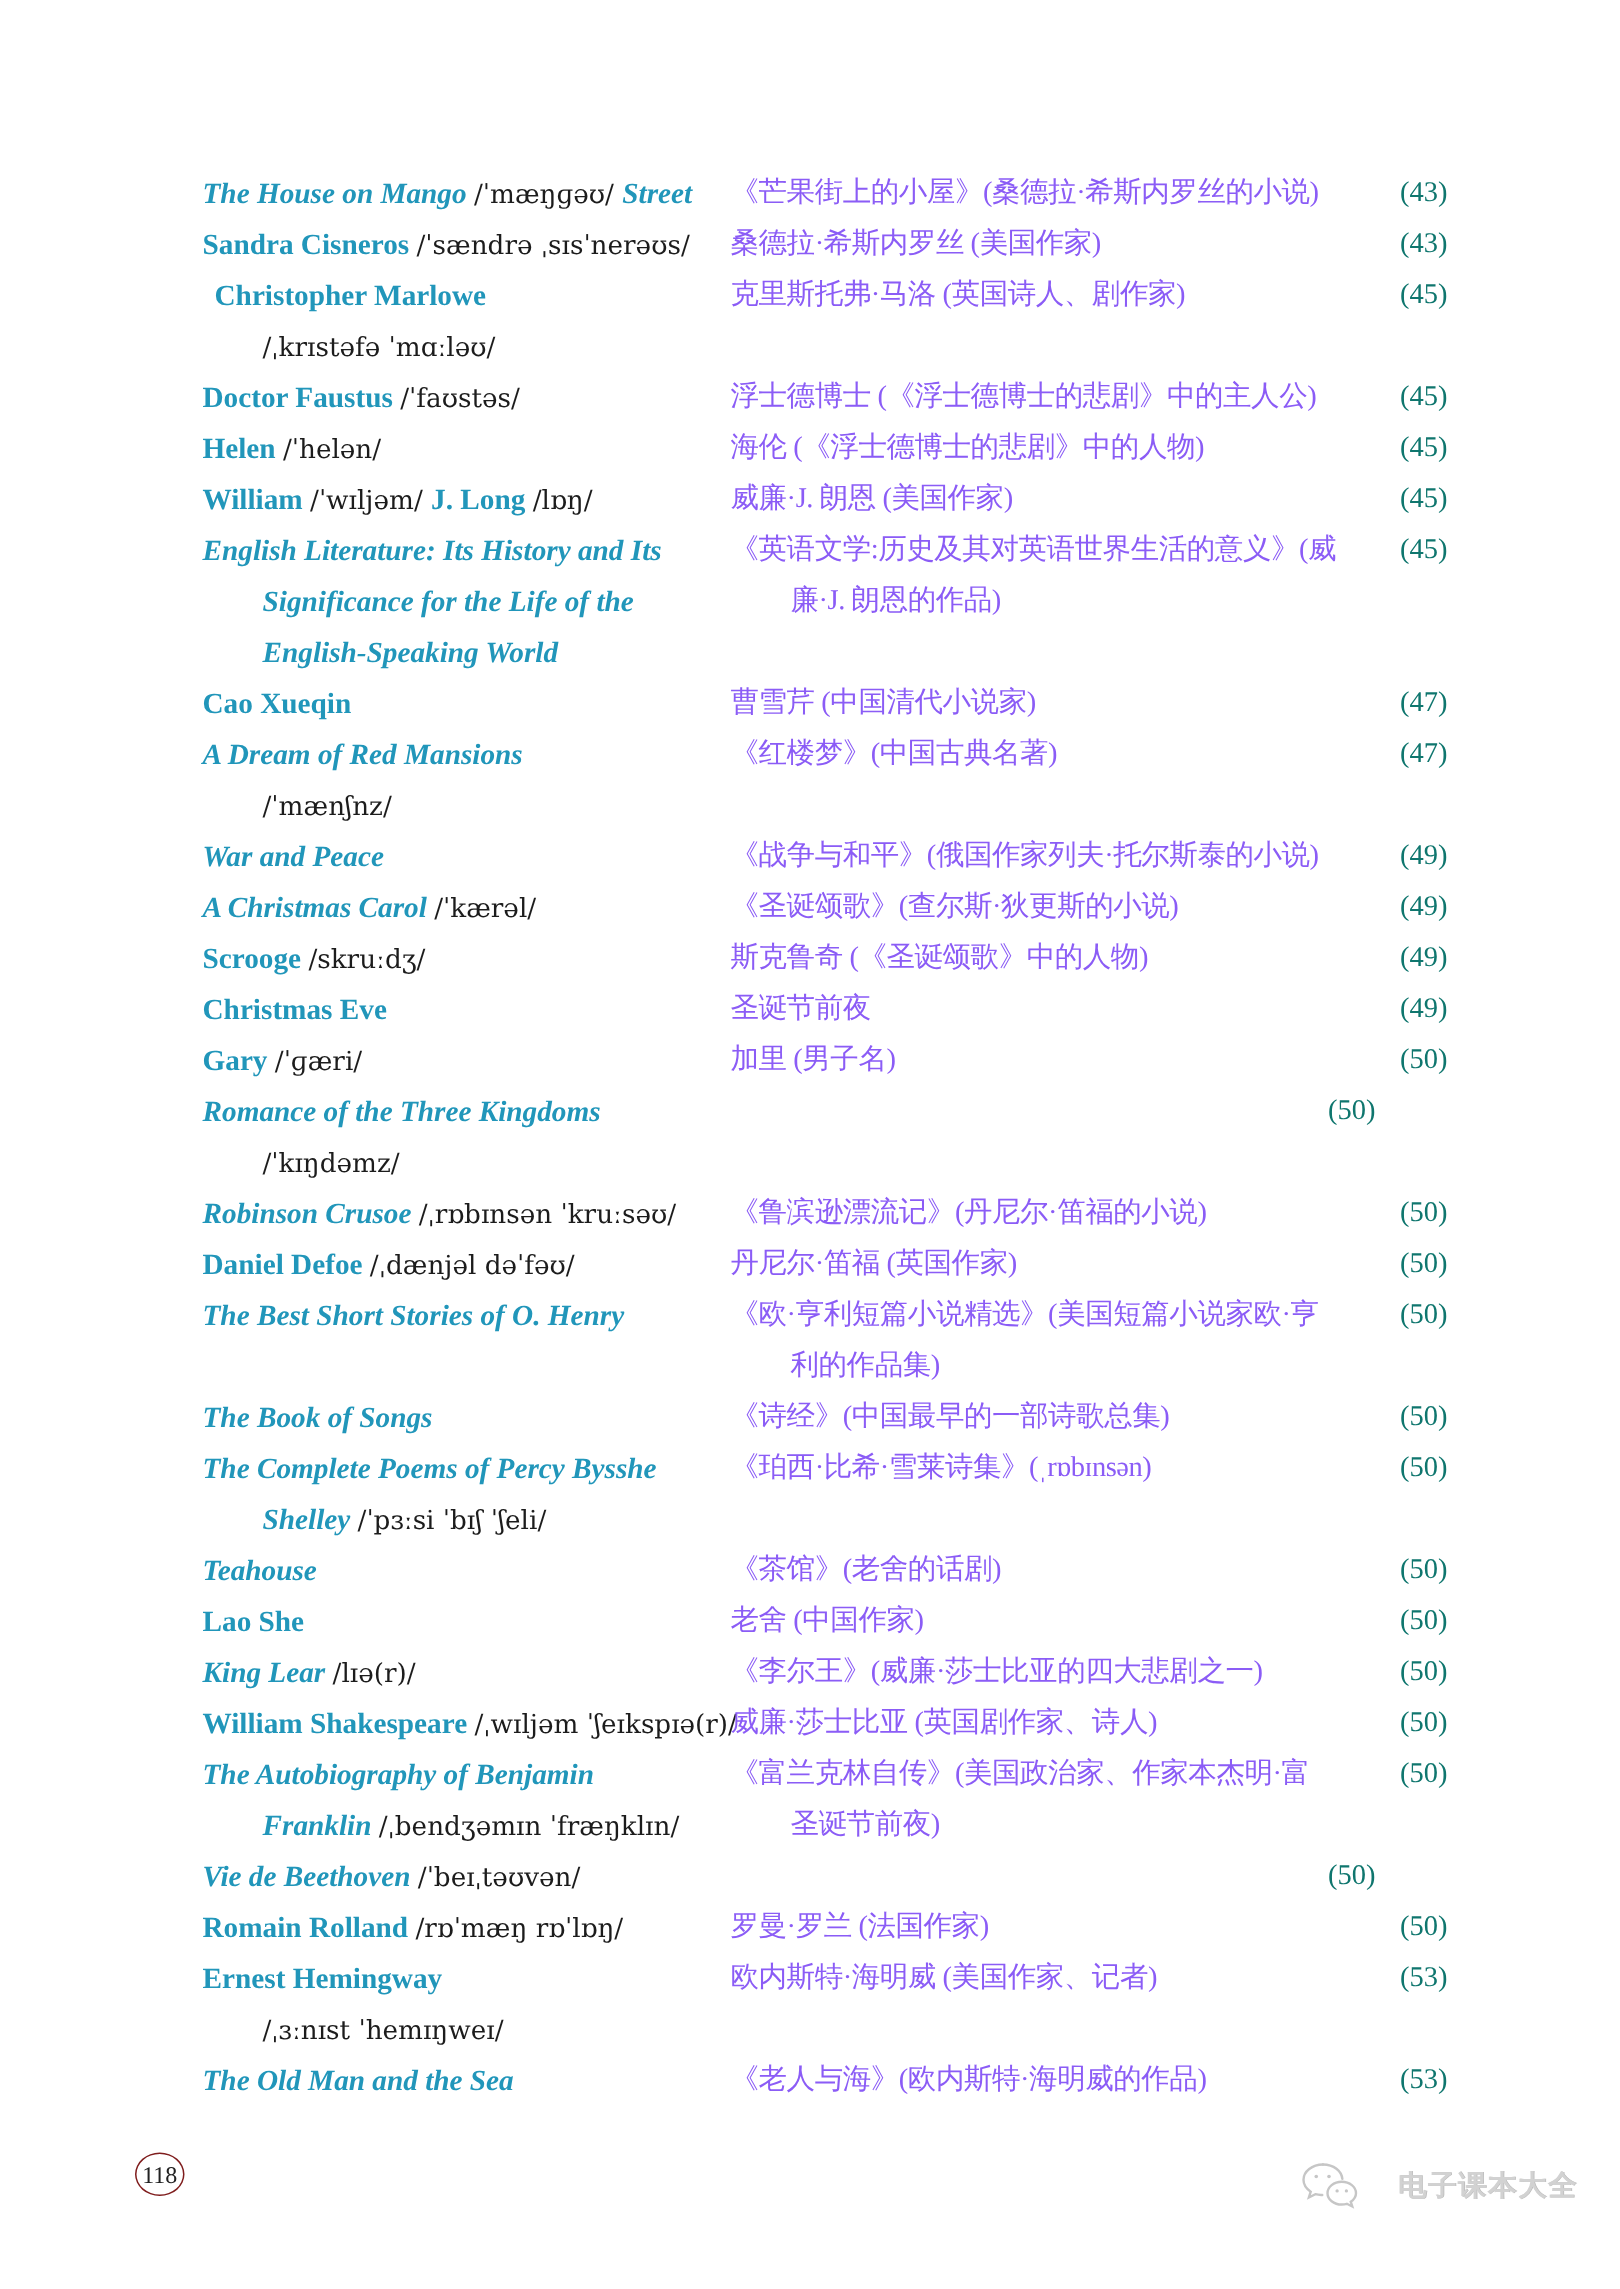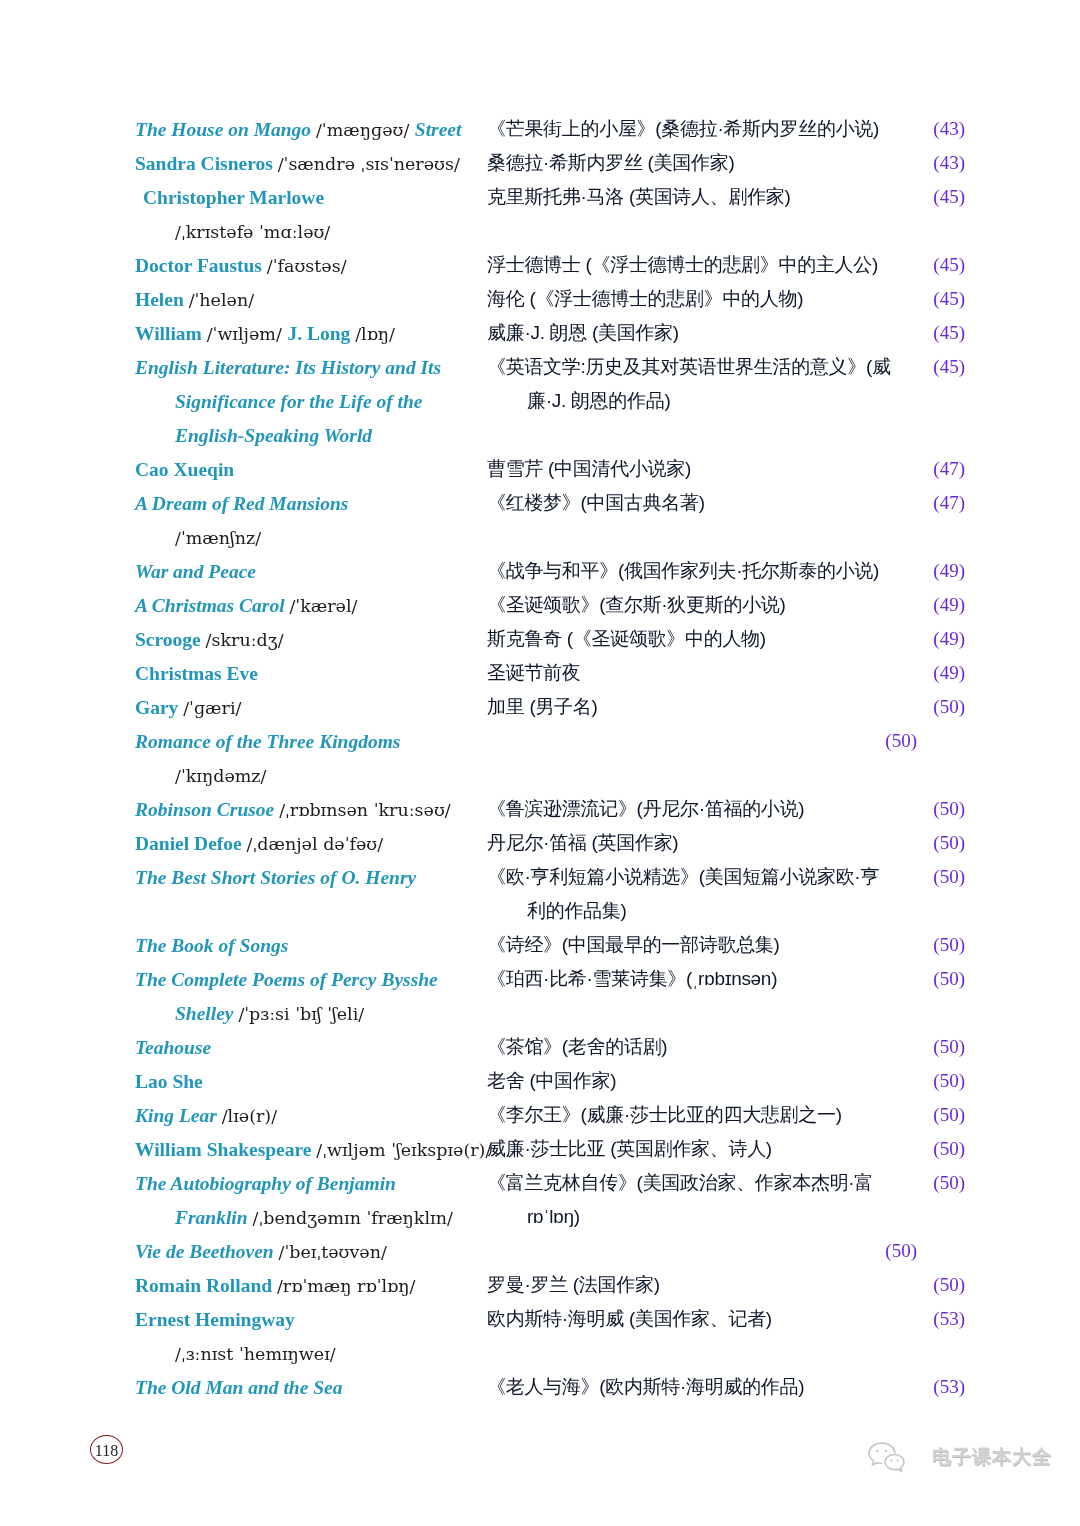--- a/index.html
+++ b/index.html
@@ -23,28 +23,29 @@
   .row {
     display: grid;
     grid-template-columns: 352px 430px 48px;
     height: 34px; line-height: 34px;
     white-space: nowrap;
   }
   .col-en { overflow: visible; font-size: 19.5px; }
   .col-zh {
     overflow: visible;
     font-size: 19px;
-    color: #0f172a;
+    color: #8b5cf6;
     letter-spacing: -0.3px;
+    font-family: Liberation Serif, serif;
   }
   .col-page {
     text-align: right;
     font-family: "Liberation Serif", serif;
     font-size: 19px;
-    color: #6d28d9;
+    color: #0f766e;
   }
   .seg-title {
     font-family: "Liberation Serif", serif;
     font-style: italic; font-weight: 700;
     color: var(--accent);
   }
   .seg-name {
     font-family: "Liberation Serif", serif;
     font-weight: 700;
     color: var(--accent);
@@ -249,21 +250,21 @@
         <div class="col-zh">威廉·莎士比亚 (英国剧作家、诗人)</div>
         <div class="col-page">(50)</div>
       </div>
       <div class="row">
         <div class="col-en"><span class="seg-title">The Autobiography of Benjamin</span></div>
         <div class="col-zh">《富兰克林自传》(美国政治家、作家本杰明·富</div>
         <div class="col-page">(50)</div>
       </div>
       <div class="row">
         <div class="col-en" style="padding-left: 40px;"><span class="seg-title">Franklin </span><span class="seg-ph">/ˌbendʒəmɪn ˈfræŋklɪn/</span></div>
-        <div class="col-zh" style="padding-left: 40px;">rɒˈlɒŋ)</div>
+        <div class="col-zh" style="padding-left: 40px;">圣诞节前夜)</div>
         <div class="col-page"></div>
       </div>
       <div class="row">
         <div class="col-en"><span class="seg-title">Vie de Beethoven </span><span class="seg-ph">/ˈbeɪˌtəʊvən/</span></div>
         <div class="col-page">(50)</div>
       </div>
       <div class="row">
         <div class="col-en"><span class="seg-name">Romain Rolland </span><span class="seg-ph">/rɒˈmæŋ rɒˈlɒŋ/</span></div>
         <div class="col-zh">罗曼·罗兰 (法国作家)</div>
         <div class="col-page">(50)</div>

